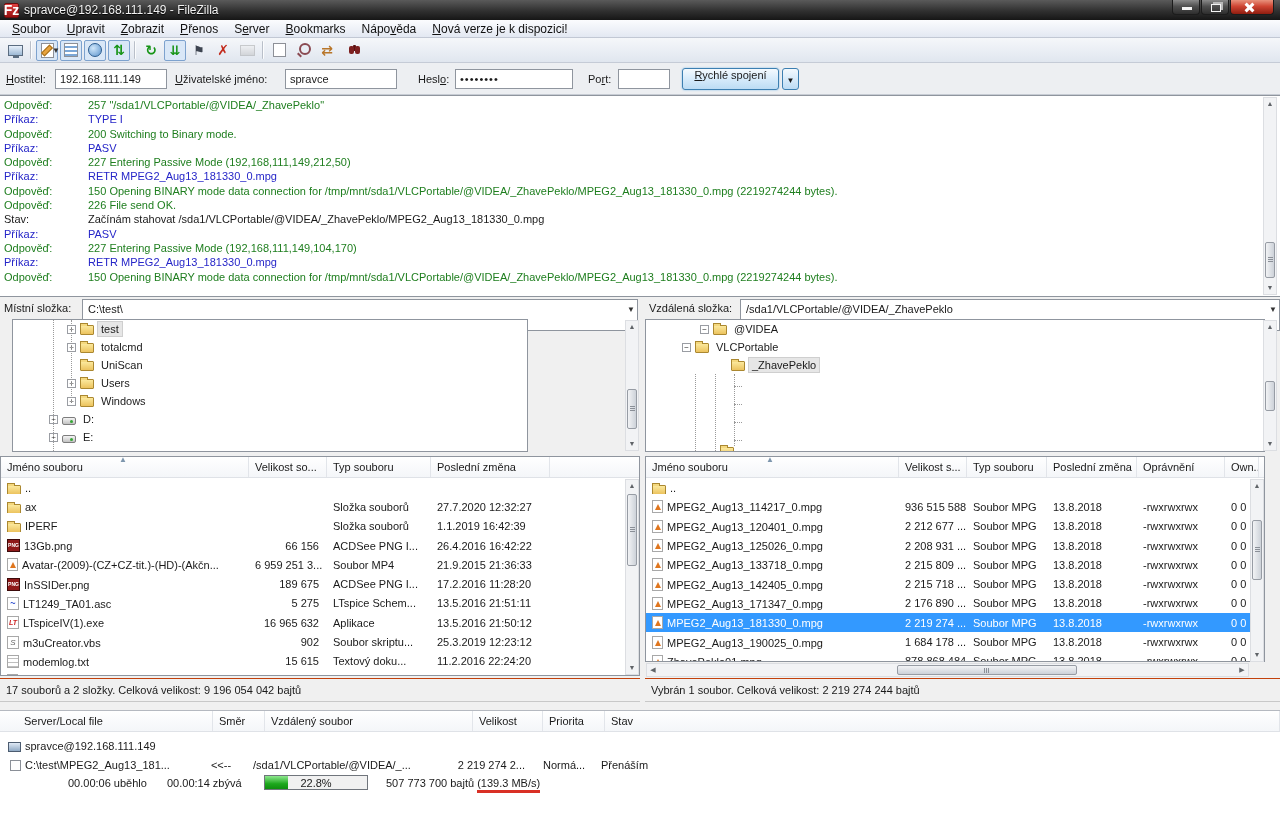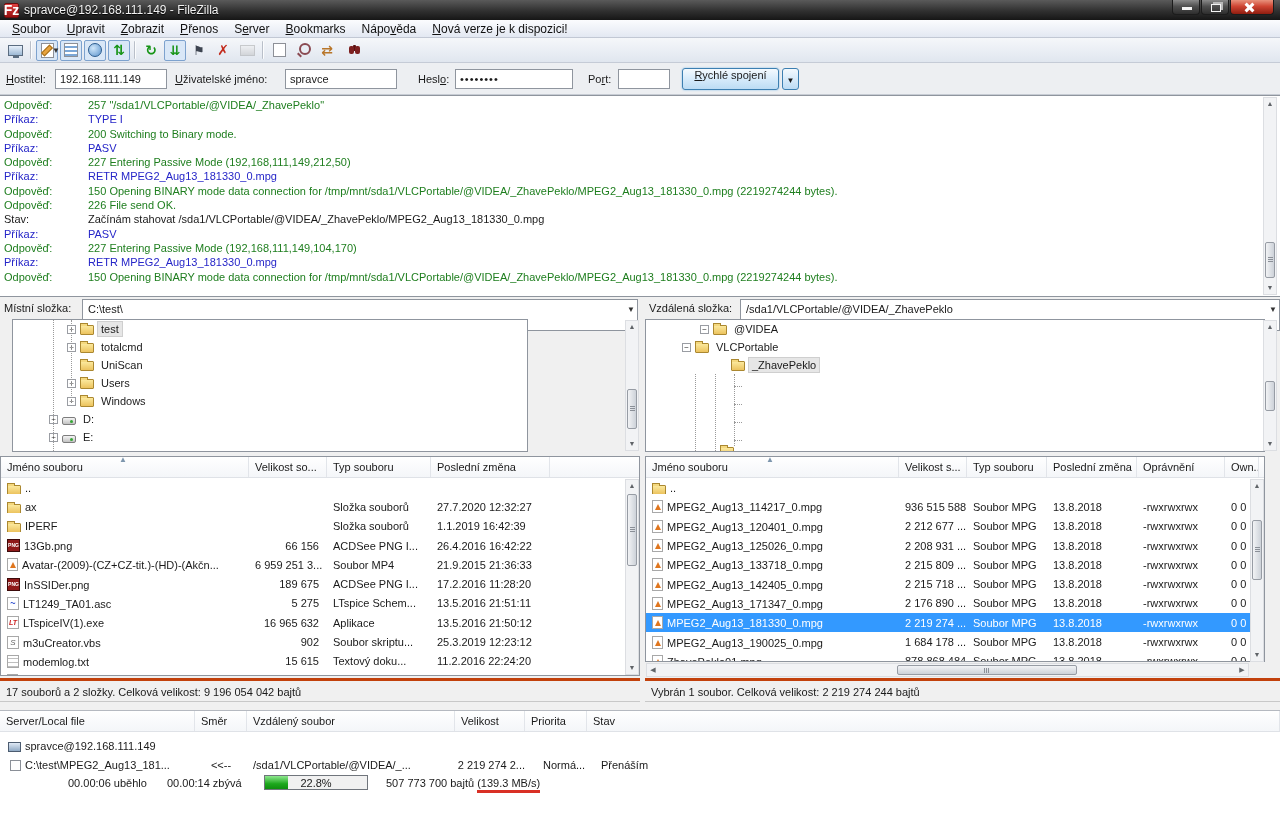--- a/index.html
+++ b/index.html
@@ -130,25 +130,25 @@
   .sort-arrow { position:absolute; top:-2px; font-size:8px; color:#7d96ad; }
   .rows { position:relative; }
   .flrow { display:flex; height:19.3px; align-items:center; white-space:nowrap; }
   .flrow.selected { background:#3399ff; color:#fff; }
   .cell { padding-left:6px; overflow:hidden; flex:none; }
   .cell.num { text-align:right; padding-right:8px; }
   
   .loc .c1{width:248px;} .loc .c2{width:78px;} .loc .c3{width:104px;} .loc .c4{width:119px;}
   
   .rem .c1{width:253px;} .rem .c2{width:68px;} .rem .c3{width:80px;} .rem .c4{width:90px;} .rem .c5{width:88px;} .rem .c6{width:34px;}
-  .statusbar { position:absolute; height:24px; background:#f0f0f0; border-top:3px solid #c2410c; border-bottom:1px solid #c8c8c8; padding:5px 0 0 6px; }
+  .statusbar { position:absolute; height:24px; background:#f0f0f0; border-top:1px solid #c2410c; border-bottom:1px solid #c8c8c8; padding:5px 0 0 6px; }
   
   .queue { position:absolute; left:0; top:710px; width:1280px; height:120px; background:#fff; border-top:1px solid #b5b9c0; }
   .qheader { display:flex; height:21px; border-bottom:1px solid #dfe2e7; background:linear-gradient(#ffffff,#f4f6f9); }
-  .qh1{width:195px;} .qh2{width:52px;} .qh3{width:208px;} .qh4{width:70px;} .qh5{width:62px;} .qh6{flex:1;}
+  .qh1{width:195px;margin-left:18px;} .qh2{width:52px;} .qh3{width:208px;} .qh4{width:70px;} .qh5{width:62px;} .qh6{flex:1;}
   .qrow { display:flex; height:19px; align-items:center; white-space:nowrap; }
   .qc { overflow:hidden; flex:none; }
   .progress-row { position:relative; height:20px;padding-left:44px; }
   .pbar { position:absolute; left:264px; top:1px; width:104px; height:15px; border:1px solid #6e7holder; border:1px solid #70757c; background:#f1f1f1; }
   .pfill { position:absolute; left:0; top:0; bottom:0; background:linear-gradient(#8fe88f,#1da81d 60%,#0f8f0f); }
   .plabel { position:absolute; inset:0; text-align:center; line-height:14px; }
   .speed { border-bottom:3px solid #d93025; padding-bottom:1px; }
   .tx { position:absolute; top:3px; }
 </style>
 </head>

